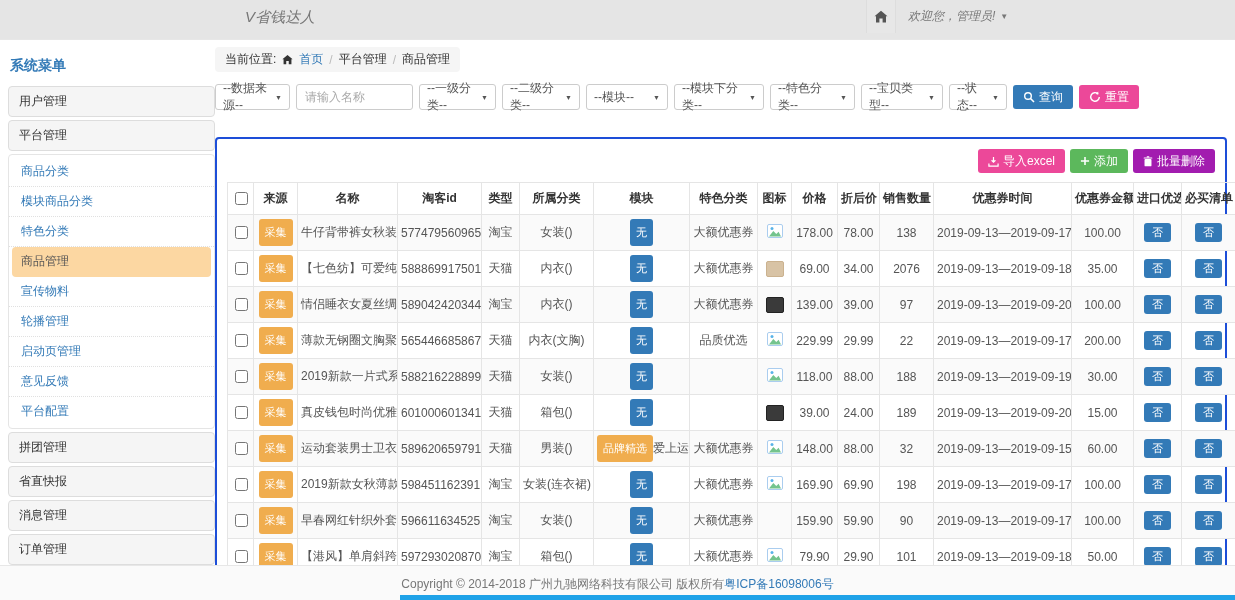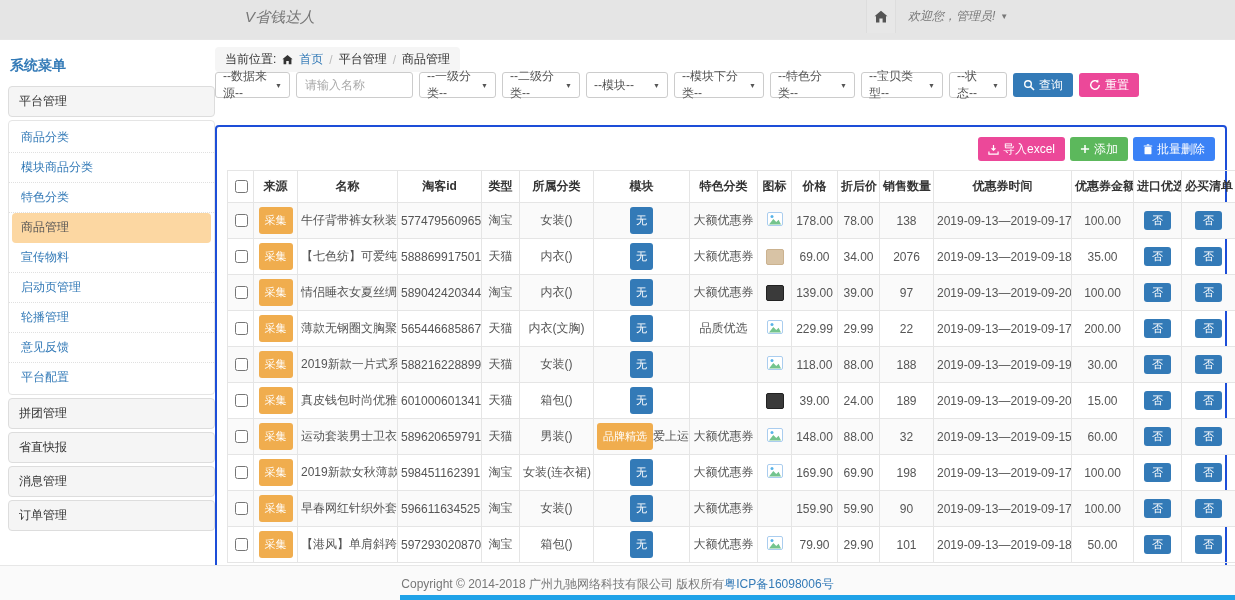--- a/index.html
+++ b/index.html
@@ -27,34 +27,34 @@
     text-decoration:none; cursor:pointer; }
   .side-sub .side-item:last-child { border-bottom:none; }
   .side-item.active { background:#fcd7a2; border-radius:4px; margin:0 3px; padding-left:9px;
     color:#555; border-bottom-color:transparent; }
   
   .main { position:absolute; left:215px; top:47px; width:1012px; }
   .breadcrumb { display:inline-flex; align-items:center; gap:6px; background:#f5f5f5;
     border-radius:4px; padding:4px 10px; color:#333; }
   .bc-link { color:#337ab7; cursor:pointer; }
   .bc-sep { color:#bbb; }
-  .filter-row { display:flex; gap:6px; align-items:center; }
+  .filter-row { display:flex; gap:6px; margin-top:12px; align-items:center; }
   #filterSelects { display:flex; gap:6px; align-items:center; }
   .filter-select { height:26px; border:1px solid #ccc; border-radius:3px; background:#fff;
     display:flex; align-items:center; justify-content:space-between; padding:0 7px; color:#555; cursor:pointer; }
   .fs-caret { font-size:7px; color:#555; margin-left:4px; }
   .filter-input { height:26px; width:117px; border:1px solid #ccc; border-radius:3px; padding:0 8px; font-size:12px; }
   .filter-input::placeholder { color:#aaa; }
   .btn { display:inline-flex; align-items:center; gap:4px; border:none; border-radius:3px;
     color:#fff; font-size:12px; padding:5px 10px; cursor:pointer; line-height:1.2;
     font-family:"Liberation Sans","DejaVu Sans",sans-serif; }
   .btn-primary { background:#337ab7; }
   .btn-info { background:#ec4899; }
   .btn-success { background:#5cb85c; }
-  .btn-danger-soft { background:#3b82f6; }
+  .btn-danger-soft { background:#a21caf; }
   
   .panel { margin-top:27px; border:2px solid #1d4ed8; border-radius:4px; padding:10px; background:#fff; }
   .actions { display:flex; justify-content:flex-end; gap:5px; }
   table { width:100%; border-collapse:collapse; table-layout:fixed; margin-top:9px; }
   th { font-weight:bold; padding:6px 3px; border:1px solid #e5e5e5; text-align:center;
     white-space:nowrap; overflow:hidden; }
   td { padding:4px 3px; border:1px solid #e5e5e5; text-align:center; white-space:nowrap;
     overflow:hidden; color:#555; }
   tbody tr:nth-child(odd) { background:#fafafa; }
   .badge { display:inline-block; padding:6px 6px; border-radius:3px; color:#fff; font-size:11px; }
@@ -101,29 +101,30 @@
     <div class="welcome">
       <span>欢迎您，管理员!</span>
       <span class="caret">▼</span>
     </div>
   </div>
 </div>
 
 <aside class="sidebar">
   <div class="side-heading">系统菜单</div>
   <div id="sideGroups">
+      <div class="side-group">用户管理</div>
       <div class="side-group">平台管理</div>
       <div class="side-sub">
         <a class="side-item">商品分类</a>
         <a class="side-item">模块商品分类</a>
         <a class="side-item">特色分类</a>
         <a class="side-item active">商品管理</a>
         <a class="side-item">宣传物料</a>
+        <a class="side-item">轮播管理</a>
         <a class="side-item">启动页管理</a>
-        <a class="side-item">轮播管理</a>
         <a class="side-item">意见反馈</a>
         <a class="side-item">平台配置</a>
       </div>
       <div class="side-group">拼团管理</div>
       <div class="side-group">省直快报</div>
       <div class="side-group">消息管理</div>
       <div class="side-group">订单管理</div>
     </div>
 </aside>
 

